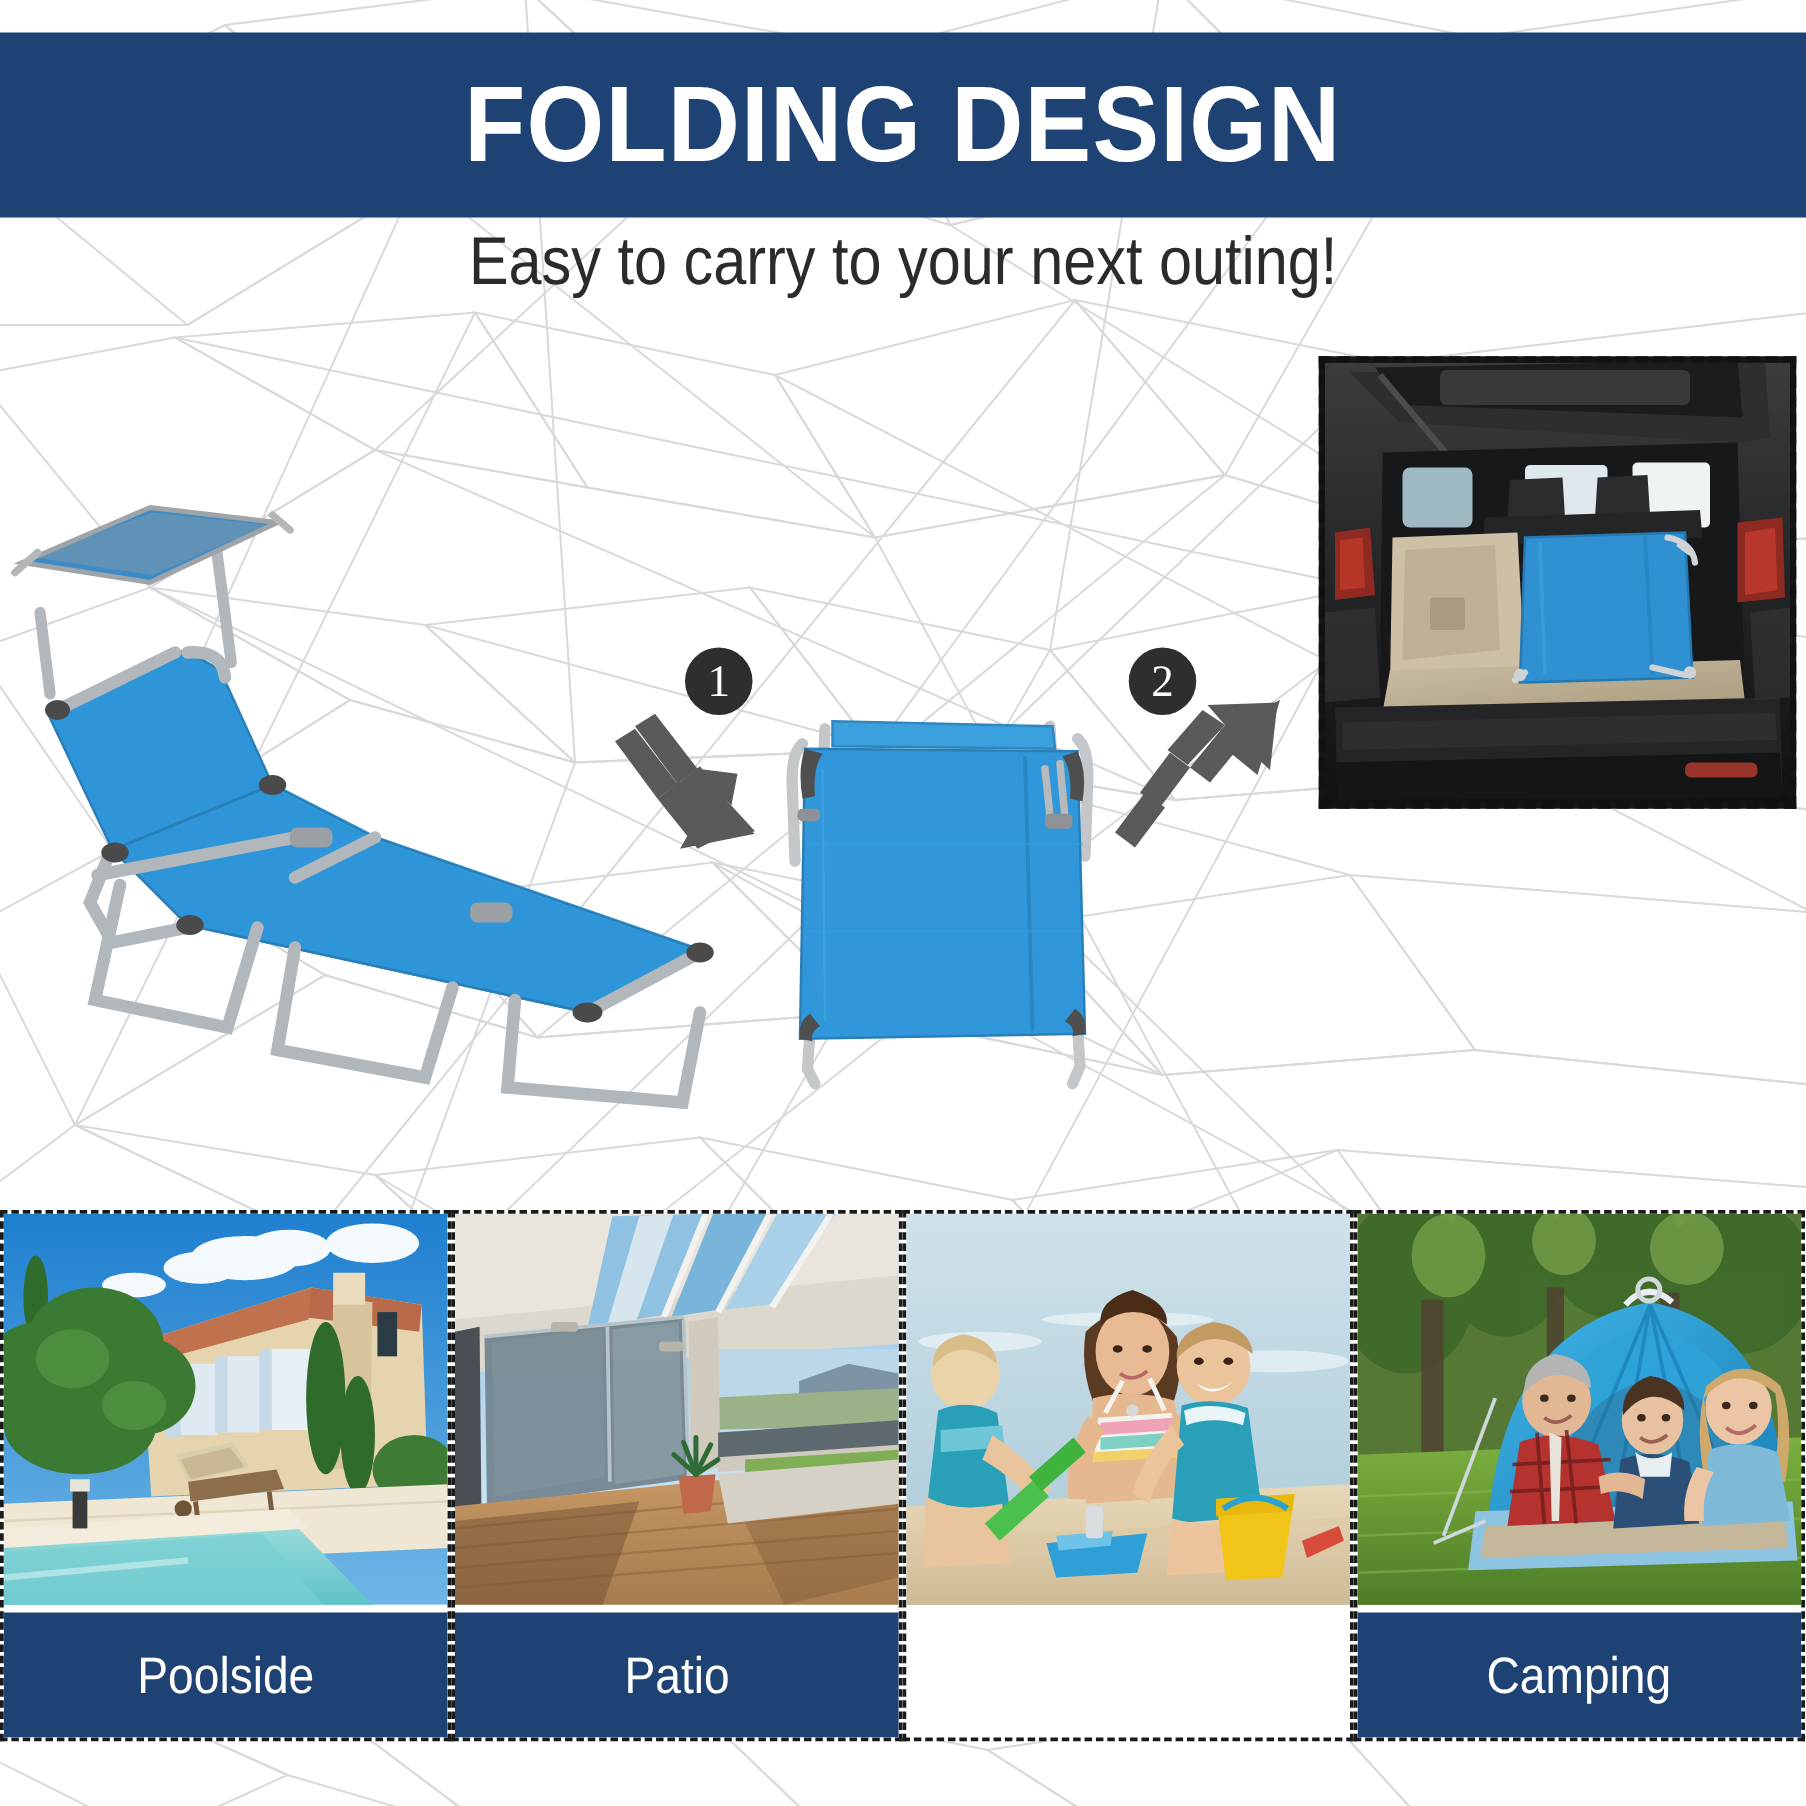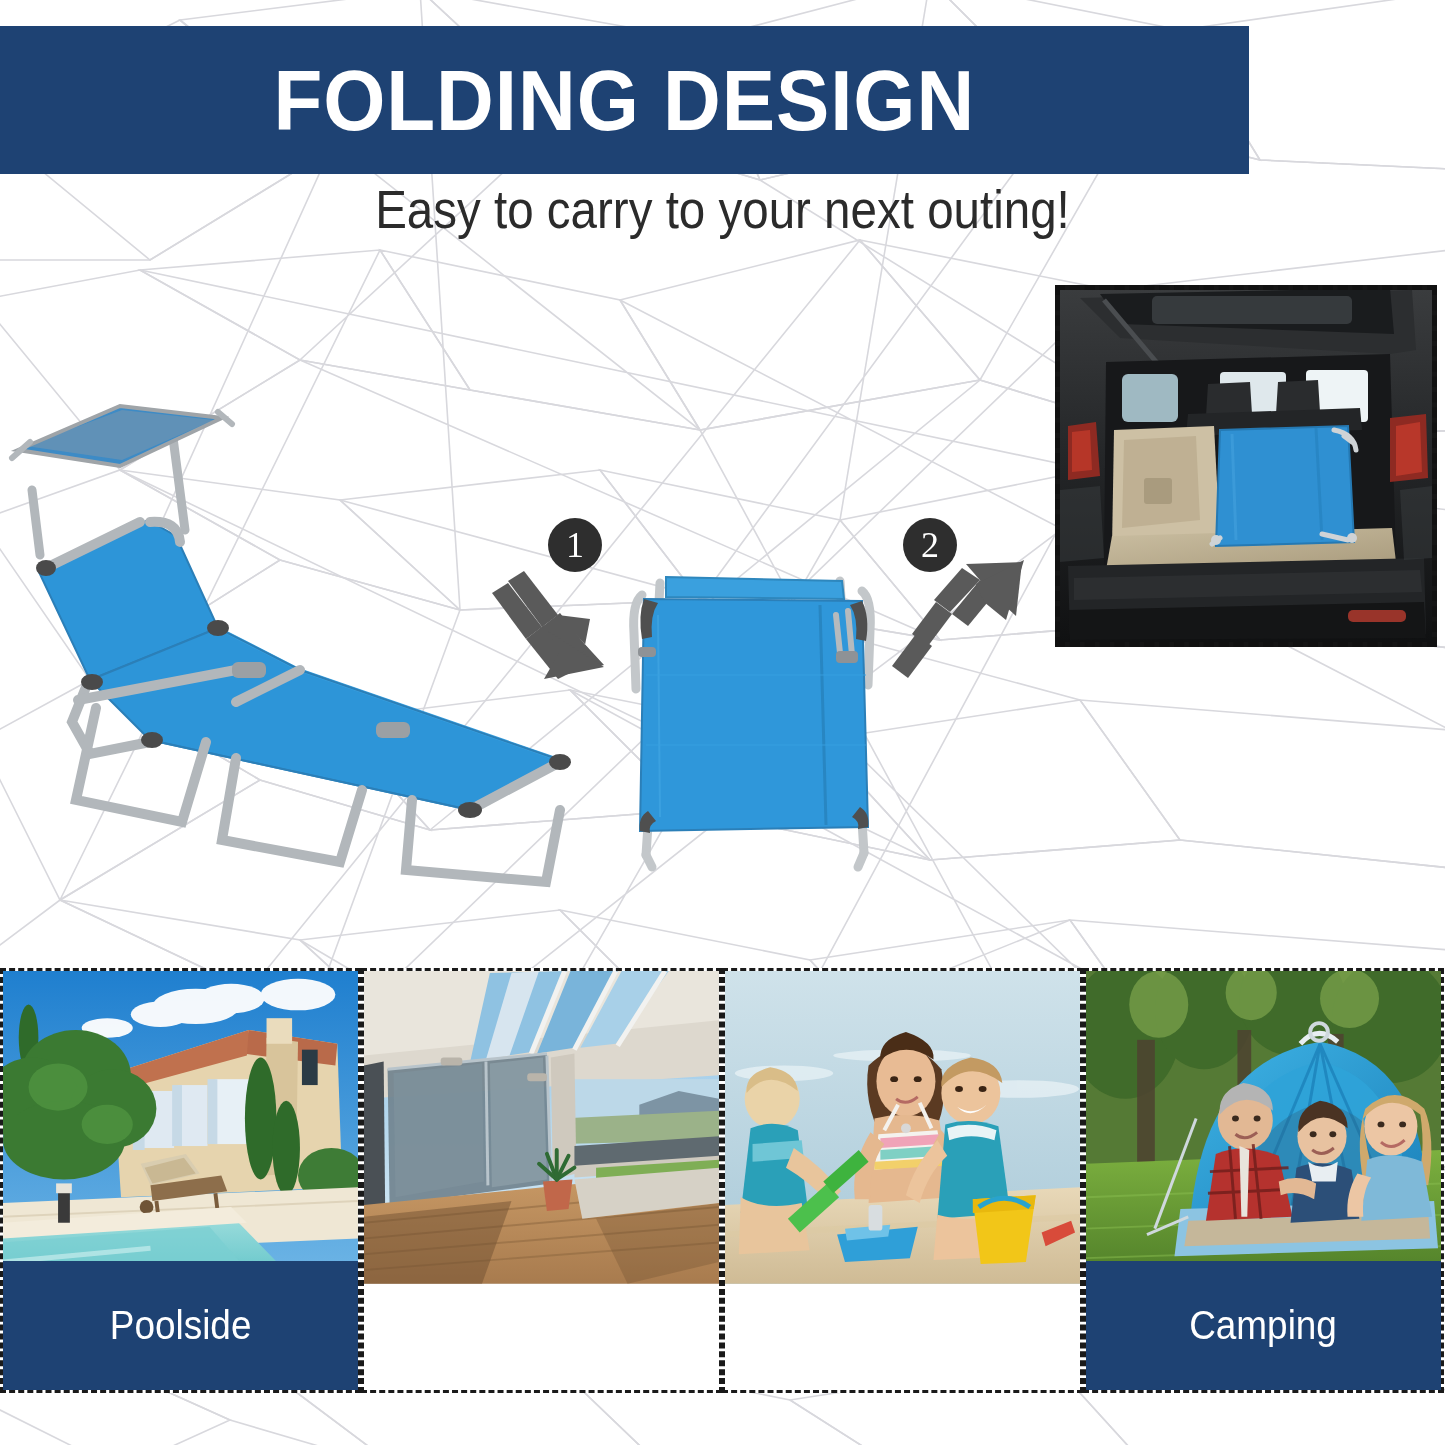--- a/index.html
+++ b/index.html
@@ -3,21 +3,21 @@
 <meta charset="utf-8">
 <style>
   html,body{margin:0;padding:0;background:#fff;}
   body{width:1445px;height:1445px;overflow:hidden;font-family:"Liberation Sans",sans-serif;}
   #page{position:relative;width:1445px;height:1445px;background:#ffffff;overflow:hidden;}
 
   
   #bg-mesh{position:absolute;inset:0;width:1445px;height:1445px;z-index:0;}
 
   
-  #banner{position:absolute;left:0;top:26px;width:1249px;height:148px;background:#1e4273;z-index:3;
+  #banner{position:absolute;left:0;top:26px;width:1445px;height:148px;background:#1e4273;z-index:3;
           display:flex;align-items:center;justify-content:center;}
   #banner-title{color:#ffffff;font-size:86px;line-height:1;font-weight:bold;letter-spacing:1px;
                 transform:scaleX(.93);transform-origin:center;white-space:nowrap;
                 font-family:"Liberation Sans",sans-serif;}
 
   #subtitle{position:absolute;left:0;top:182px;width:1445px;text-align:center;z-index:3;
             color:#2b2b2b;font-size:54px;line-height:1;transform:scaleX(.88);
             font-family:"Liberation Sans",sans-serif;white-space:nowrap;}
 
   
@@ -40,21 +40,21 @@
   
   #trunk-photo{position:absolute;left:1055px;top:25px;width:372px;height:352px;
                border:5px dashed #111;background:#151515;overflow:hidden;}
 
   
   #cards{position:absolute;left:0;top:968px;width:1445px;height:425px;z-index:3;
          display:flex;gap:0px;}
   .card{position:relative;width:361px;height:425px;box-sizing:border-box;
         border:3px dashed #1a1a1a;overflow:hidden;background:#fff;}
   .card-photo{position:relative;width:100%;height:318px;overflow:hidden;}
-  .card-label{position:absolute;left:0;bottom:0;width:100%;height:129px;background:#1e4273;
+  .card-label{position:absolute;left:0;bottom:0;width:100%;height:100px;background:#1e4273;
               display:flex;align-items:center;justify-content:center;}
   .card-label span{color:#ffffff;font-size:41px;line-height:1;transform:scaleX(.9);
                    font-family:"Liberation Sans",sans-serif;white-space:nowrap;}
 
   .ph{position:absolute;inset:0;}
 </style>
 </head>
 <body>
 
 <div id="page">
@@ -483,20 +483,23 @@
               <path d="M196 212 L178 196"></path>
                 <path d="M196 212 L214 200"></path>
               <path d="M196 212 L196 182"></path>
             </g>
           </g>
 
           <rect x="78" y="88" width="22" height="8" rx="3" fill="#b9b4aa"></rect>
           <rect x="166" y="104" width="20" height="8" rx="3" fill="#b9b4aa"></rect>
         </svg>
       </div>
+      <div class="card-label">
+        <span>Patio</span>
+      </div>
     </div>
 
     <div class="card">
       <div class="card-photo">
         <svg class="ph" viewBox="0 0 361 318" preserveAspectRatio="none">
           <defs>
             <linearGradient id="bWater" x1="0" y1="0" x2="0" y2="1">
               <stop offset="0" stop-color="#cfe2ea"></stop>
                 <stop offset="1" stop-color="#a9c9d8"></stop>
             </linearGradient>

